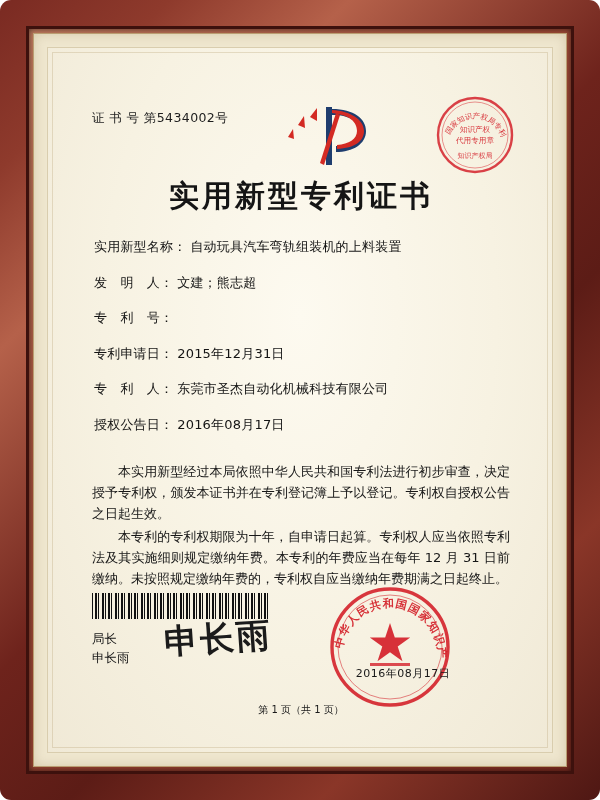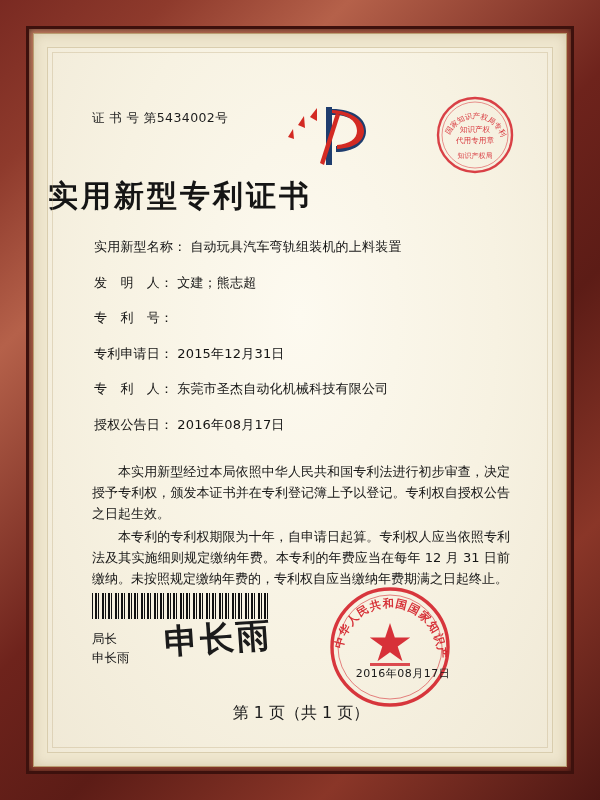--- a/index.html
+++ b/index.html
@@ -11,20 +11,21 @@
     font-family: "Liberation Sans", sans-serif;
   }
 
   
   .frame-outer {
     position: absolute;
     left: 0; top: 0;
     width: 600px; height: 800px;
     background: linear-gradient(135deg, #7a2a22 0%, #8e3a2c 12%, #b5614a 25%, #6e231c 48%, #5c1c16 62%, #8a3628 80%, #4e1713 100%);
     box-sizing: border-box;
+    border-radius: 11px;
   }
   .frame-inner-shadow {
     position: absolute;
     left: 26px; top: 26px;
     width: 548px; height: 748px;
     box-sizing: border-box;
     border: 3px solid #3d110d;
     background: linear-gradient(135deg, #c07a5e 0%, #9e4a36 40%, #7b2b20 100%);
     box-shadow: inset 0 0 6px rgba(0,0,0,.6);
   }
@@ -79,21 +80,21 @@
     position: absolute;
     right: 36px; top: 46px;
     width: 82px; height: 82px;
   }
 
   
   .title {
     position: absolute;
     left: 0; top: 128px;
     width: 506px;
-    text-align: left;
+    text-align: center;
     font-family: "DejaVu Sans", "Liberation Sans", sans-serif;
     font-size: 30px;
     font-weight: bold;
     letter-spacing: 3px;
     color: #151515;
   }
 
   
   .fields {
     position: absolute;
@@ -182,21 +183,21 @@
     letter-spacing: .5px;
   }
 
   
   .page-no {
     position: absolute;
     left: 0; top: 655px;
     width: 506px;
     text-align: center;
     font-family: "DejaVu Sans", "Liberation Sans", sans-serif;
-    font-size: 16px;
+    font-size: 10px;
     color: #1a1a1a;
   }
 </style>
 </head>
 <body>
 
 <div class="frame-outer">
   <div class="frame-inner-shadow"></div>
   <div class="mat"></div>
 

